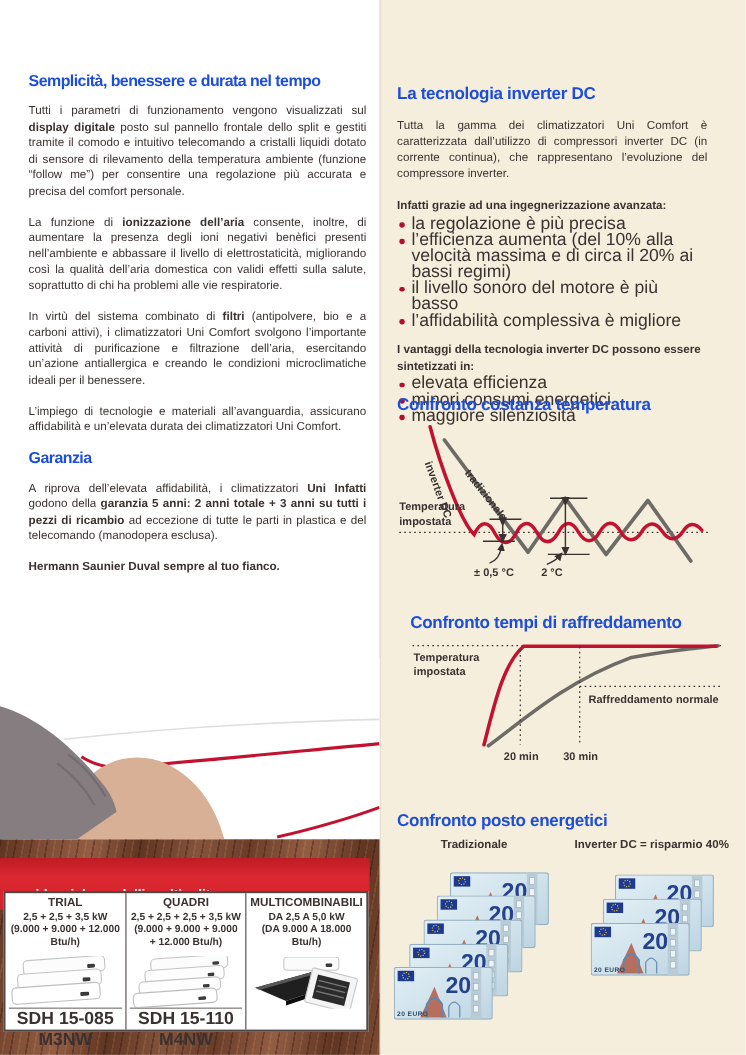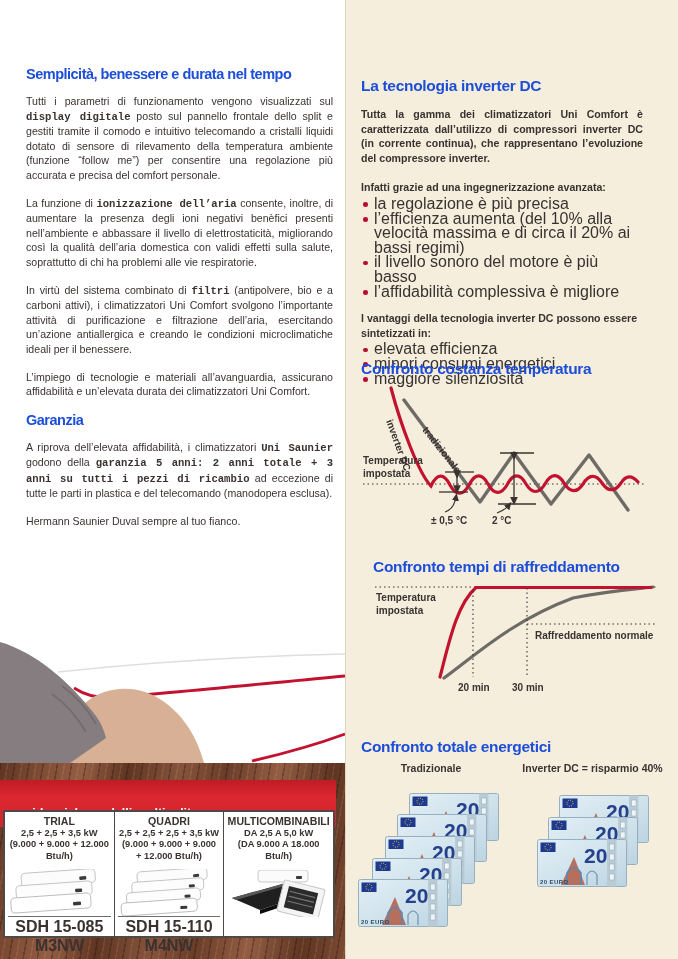--- a/index.html
+++ b/index.html
@@ -1,29 +1,29 @@
 <!DOCTYPE html>
 <html><head>
 <meta charset="utf-8">
 <style>
   html,body{margin:0;padding:0;background:#ffffff;}
   .page{position:relative;width:678px;height:959px;overflow:hidden;background:#fff;
         font-family:"Liberation Sans",sans-serif;color:#3a3230;}
-  .b{font-weight:bold;font-family:Liberation Mono, monospace;}
+  .b{font-weight:bold;}
   .h-red{color:#1d4ed8;font-weight:bold;font-size:14.5px;letter-spacing:-0.5px;margin:0 0 12px;}
   
   .left-col{position:absolute;left:26px;top:66px;width:307px;}
   .left-col p{font-size:10.6px;line-height:14.6px;text-align:justify;margin:0 0 13px;}
   .left-col .h2{margin-top:6px;}
-  .footer-line{font-weight:normal;margin-top:-9px;}
+  .footer-line{font-weight:bold;margin-top:-9px;}
   
   .right-col{position:absolute;left:345px;top:0;width:333px;height:959px;
              background:#f5eedd;border-left:1px solid #e0d7c3;box-sizing:border-box;}
   .right-inner{position:absolute;left:15px;top:77px;width:282px;}
-  .right-inner p{font-size:10.6px;line-height:14.6px;text-align:justify;margin:0 0 15px;font-weight:bold;}
+  .right-inner p{font-size:10.6px;line-height:14.6px;text-align:justify;margin:0 0 15px;}
   .list-label{font-size:10.6px;line-height:14.6px;font-weight:bold;margin:0 0 2px;text-align:left;}
   .bullets{list-style:none;margin:0 0 12px;padding:0;}
   .bullets li{position:relative;padding-left:13px;font-size:16px;line-height:14.6px;}
   .bullets li::before{content:"";position:absolute;left:2px;top:5.5px;width:4.5px;height:4.5px;
                       border-radius:50%;background:#b60d2f;}
   .sec{position:absolute;left:15px;width:302px;}
   .sec .h-red{font-size:15.5px;letter-spacing:-0.3px;margin:0 0 6px;}
   .sec-temp{top:360px;} .sec-cool{top:558px;margin-left:12px;} .sec-cost{top:738px;}
   svg text{font-family:"Liberation Sans",sans-serif;}
   .cl{font-weight:bold;font-size:10px;fill:#3a3230;}
@@ -126,21 +126,21 @@
         <line x1="154" y1="42" x2="284" y2="42" stroke="#3a3230" stroke-width="1.1" stroke-dasharray="1.5 3"></line>
         <text class="cl" x="3" y="19">Temperatura</text>
         <text class="cl" x="3" y="32">impostata</text>
         <text class="cl" x="85" y="109">20 min</text>
         <text class="cl" x="139" y="109">30 min</text>
         <text class="cl" x="162" y="57">Raffreddamento normale</text>
       </svg>
     </div>
 
     <div class="sec sec-cost">
-      <h2 class="h-red">Confronto totale energetici</h2>
+      <h2 class="h-red">Confronto posto energetici</h2>
       <div class="cost-labels">
         <span class="lbl-trad">Tradizionale</span>
         <span class="lbl-inv">Inverter DC = risparmio 40%</span>
       </div>
       <svg width="320" height="152" viewBox="0 0 320 152" style="margin-left:-6px">
         <defs>
           <linearGradient id="noteGrad" x1="0" y1="0" x2="1" y2="1">
             <stop offset="0" stop-color="#e3eff5"></stop>
             <stop offset="0.55" stop-color="#cfe2ec"></stop>
             <stop offset="1" stop-color="#bcd4e1"></stop>
@@ -177,21 +177,21 @@
     </div>
   </div>
 
   <div class="left-col">
     <h1 class="h-red">Semplicità, benessere e durata nel tempo</h1>
     <p><span>Tutti i parametri di funzionamento vengono visualizzati sul </span><span class="b">display digitale</span><span> posto sul pannello frontale dello split e gestiti tramite il comodo e intuitivo telecomando a cristalli liquidi dotato di sensore di rilevamento della temperatura ambiente (funzione “follow me”) per consentire una regolazione più accurata e precisa del comfort personale.</span></p>
     <p><span>La funzione di </span><span class="b">ionizzazione dell’aria</span><span> consente, inoltre, di aumentare la presenza degli ioni negativi benèfici presenti nell’ambiente e abbassare il livello di elettrostaticità, migliorando così la qualità dell’aria domestica con validi effetti sulla salute, soprattutto di chi ha problemi alle vie respiratorie.</span></p>
     <p><span>In virtù del sistema combinato di </span><span class="b">filtri</span><span> (antipolvere, bio e a carboni attivi), i climatizzatori Uni Comfort svolgono l’importante attività di purificazione e filtrazione dell’aria, esercitando un’azione antiallergica e creando le condizioni microclimatiche ideali per il benessere.</span></p>
     <p><span>L’impiego di tecnologie e materiali all’avanguardia, assicurano affidabilità e un’elevata durata dei climatizzatori Uni Comfort.</span></p>
     <h2 class="h-red h2">Garanzia</h2>
-    <p><span>A riprova dell’elevata affidabilità, i climatizzatori </span><span class="b">Uni Saunier</span><span> godono della </span><span class="b">garanzia 5 anni: 2 anni totale + 3 anni su tutti i pezzi di ricambio</span><span> ad eccezione di tutte le parti in plastica e del telecomando (manodopera esclusa).</span></p>
+    <p><span>A riprova dell’elevata affidabilità, i climatizzatori </span><span class="b">Uni Infatti</span><span> godono della </span><span class="b">garanzia 5 anni: 2 anni totale + 3 anni su tutti i pezzi di ricambio</span><span> ad eccezione di tutte le parti in plastica e del telecomando (manodopera esclusa).</span></p>
     <p class="footer-line">Hermann Saunier Duval sempre al tuo fianco.</p>
   </div>
 
   <div class="photo">
     <svg width="345" height="165" viewBox="0 0 345 165">
       <rect width="345" height="165" fill="#ffffff"></rect>
       <path d="M58,74 C150,64 255,58 345,56" fill="none" stroke="#dedede" stroke-width="1.5"></path>
       <path d="M74,90 C88,99 102,101 118,99 C170,95 260,86 345,78" fill="none" stroke="#c2122f" stroke-width="2.8"></path>
       <path d="M345,136 C315,147 282,156 252,163" fill="none" stroke="#c2122f" stroke-width="2.8"></path>
       <path d="M85,105 C105,88 135,86 158,100 C180,113 196,135 204,165 L70,165 C78,140 82,122 85,105 Z" fill="#d7b096"></path>

